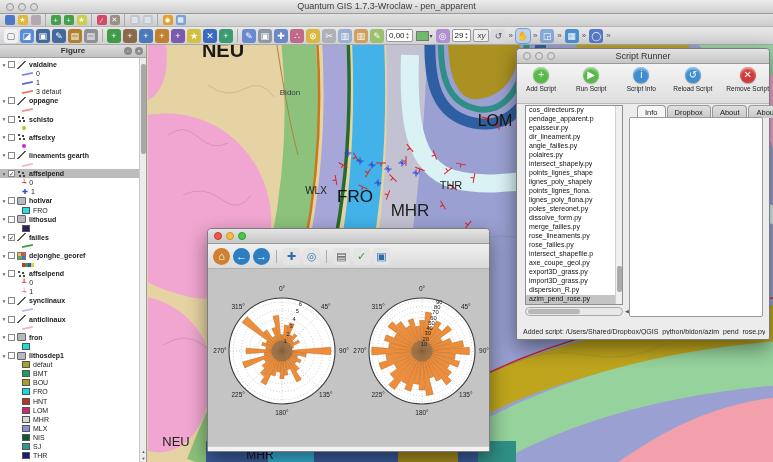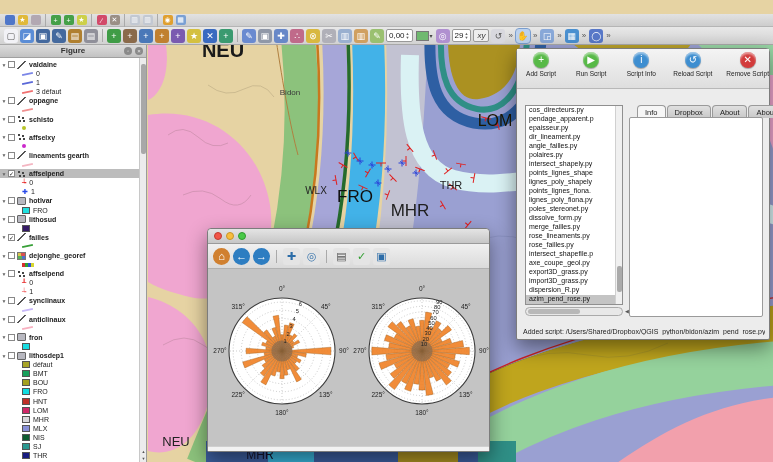--- a/index.html
+++ b/index.html
@@ -100,20 +100,28 @@
   .tab.active{background:#f6f6f6;}
   .tabcontent{position:absolute;left:112px;top:68px;width:134px;height:200px;background:#fff;
     border:1px solid #9a9a9a;border-radius:2px;}
   .srstatus{position:absolute;left:6px;bottom:4px;right:4px;font-size:7px;color:#222;white-space:nowrap;overflow:hidden;}
 </style>
 </head>
 <body>
 
 <div class="screen">
 
+  <div class="titlebar">
+    <div class="lights">
+      <div class="light"></div>
+      <div class="light"></div>
+      <div class="light"></div>
+    </div>
+    <div class="title">Quantum GIS 1.7.3-Wroclaw - pen_apparent</div>
+  </div>
 
   <div class="toolbar1" id="toolbar1">
       <div class="t1i" style="background: rgb(79, 119, 201);"></div>
       <div class="t1i" style="background: rgb(224, 185, 58);">★</div>
       <div class="t1i" style="background: rgb(178, 168, 178);"></div>
       <div class="tsep"></div>
       <div class="t1i" style="background: rgb(69, 160, 73);">+</div>
       <div class="t1i" style="background: rgb(69, 160, 73);">+</div>
       <div class="t1i" style="background: rgb(205, 208, 74);">★</div>
       <div class="tsep"></div>
@@ -735,20 +743,28 @@
           <text x="83.4" y="50.5" font-size="5.8" fill="#222" text-anchor="middle" font-family="Liberation Sans, sans-serif">60</text>
           <text x="85.4" y="45.3" font-size="5.8" fill="#222" text-anchor="middle" font-family="Liberation Sans, sans-serif">70</text>
           <text x="87.3" y="40.1" font-size="5.8" fill="#222" text-anchor="middle" font-family="Liberation Sans, sans-serif">80</text>
           <text x="89.2" y="34.8" font-size="5.8" fill="#222" text-anchor="middle" font-family="Liberation Sans, sans-serif">90</text>
         </svg>
     </div>
     <div class="figbottom"></div>
   </div>
 
   <div class="win scriptwin">
+    <div class="wtitle">
+      <div class="lights">
+        <div class="light"></div>
+        <div class="light"></div>
+        <div class="light"></div>
+      </div>
+      <div class="wt">Script Runner</div>
+    </div>
     <div class="srbar" id="srbar">
         <div class="srbtn">
           <div class="big" style="background: rgb(87, 185, 71);">+</div>
           <div class="lbl">Add Script</div>
         </div>
         <div class="srbtn">
           <div class="big" style="background: rgb(87, 185, 71);">▶</div>
           <div class="lbl">Run Script</div>
         </div>
         <div class="srbtn">

